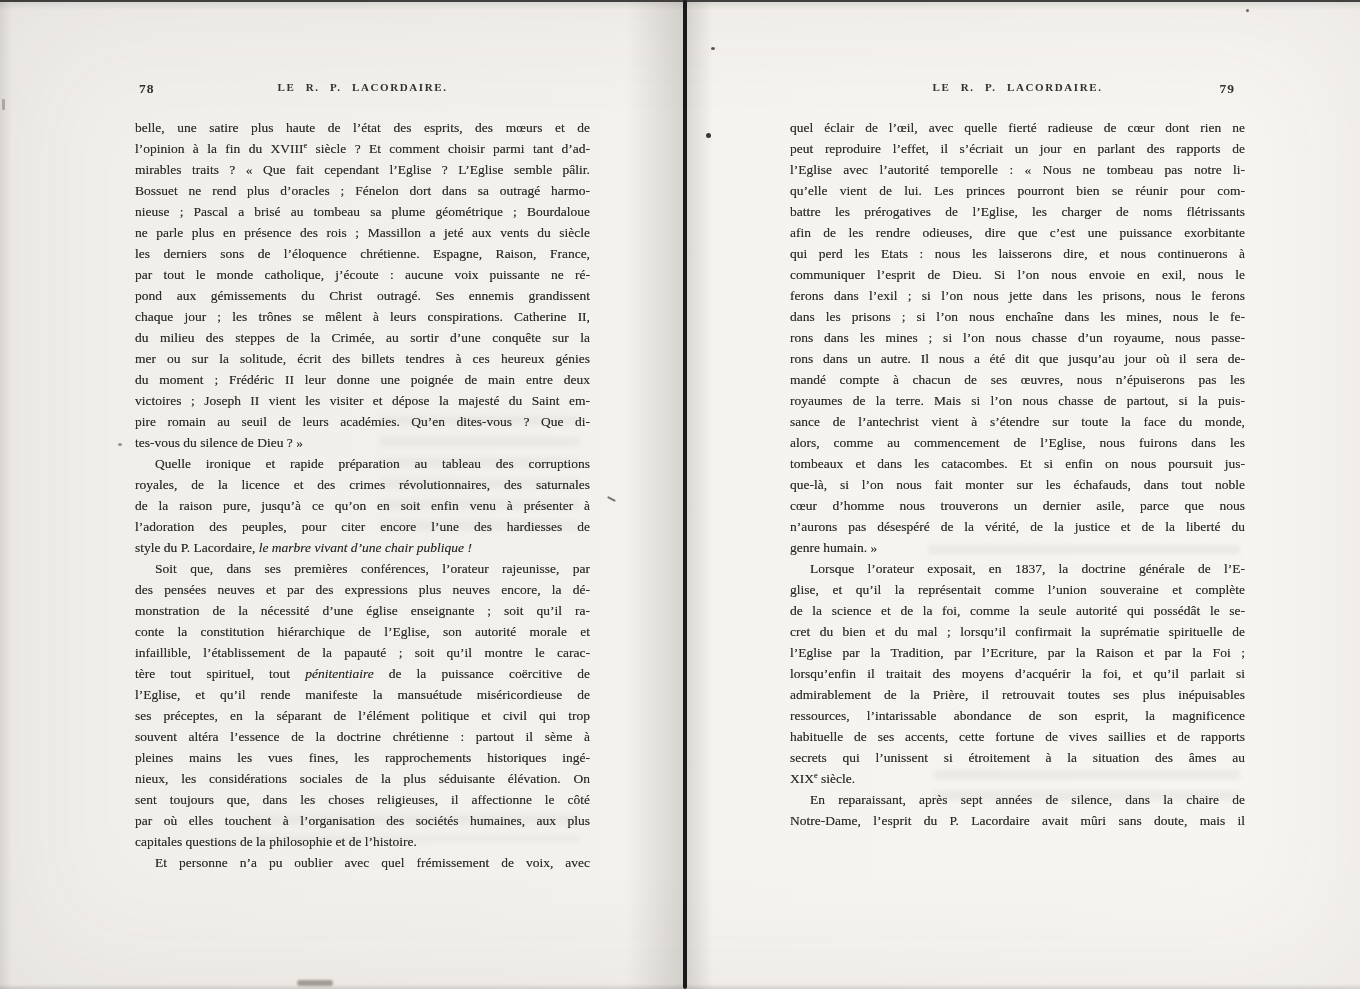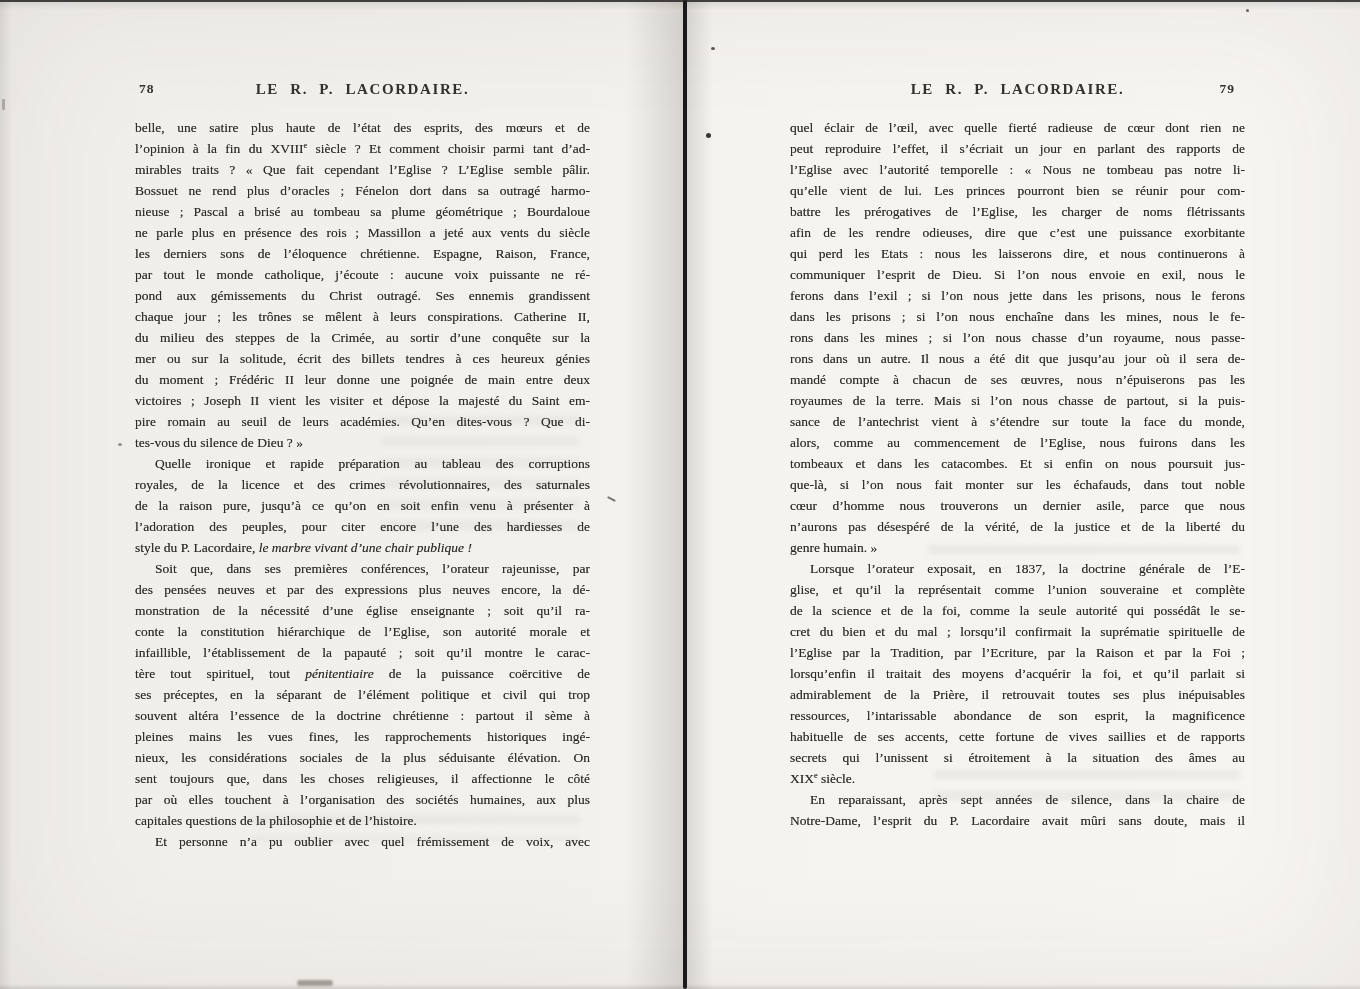--- a/index.html
+++ b/index.html
@@ -45,21 +45,21 @@
     position:absolute;top:0;bottom:0;left:687px;width:26px;pointer-events:none;
     background:linear-gradient(to right, rgba(70,62,55,.15), rgba(70,62,55,0));
   }
   
   .page{position:absolute;top:64px;width:455px;color:var(--ink,#2e2b28);margin-top:17px;}
   .page-left{left:135px;}
   .page-right{left:790px;}
   .pagehead{position:relative;height:16px;}
   .running{
     position:absolute;left:0;right:0;text-align:center;
-    font-size:15px;font-weight:bold;letter-spacing:1.6px;word-spacing:6px;
+    font-size:11px;font-weight:bold;letter-spacing:1.6px;word-spacing:6px;
     color:#35312d;
   }
   .pagenum{
     position:absolute;top:0;font-size:13.5px;font-weight:bold;letter-spacing:1px;
     color:#35312d;
   }
   .page-left .pagenum{left:4px;}
   .page-right .pagenum{right:10px;}
   .textcol{margin-top:20px;}
   .line{
@@ -130,20 +130,21 @@
         <div class="line">royales, de la licence et des crimes révolutionnaires, des saturnales</div>
         <div class="line">de la raison pure, jusqu’à ce qu’on en soit enfin venu à présenter à</div>
         <div class="line">l’adoration des peuples, pour citer encore l’une des hardiesses de</div>
         <div class="line flush">style du P. Lacordaire, <i>le marbre vivant d’une chair publique !</i></div>
         <div class="line indent">Soit que, dans ses premières conférences, l’orateur rajeunisse, par</div>
         <div class="line">des pensées neuves et par des expressions plus neuves encore, la dé-</div>
         <div class="line">monstration de la nécessité d’une église enseignante ; soit qu’il ra-</div>
         <div class="line">conte la constitution hiérarchique de l’Eglise, son autorité morale et</div>
         <div class="line">infaillible, l’établissement de la papauté ; soit qu’il montre le carac-</div>
         <div class="line">tère tout spirituel, tout <i>pénitentiaire</i> de la puissance coërcitive de</div>
+        <div class="line">l’Eglise, et qu’il rende manifeste la mansuétude miséricordieuse de</div>
         <div class="line">ses préceptes, en la séparant de l’élément politique et civil qui trop</div>
         <div class="line">souvent altéra l’essence de la doctrine chrétienne : partout il sème à</div>
         <div class="line">pleines mains les vues fines, les rapprochements historiques ingé-</div>
         <div class="line">nieux, les considérations sociales de la plus séduisante élévation. On</div>
         <div class="line">sent toujours que, dans les choses religieuses, il affectionne le côté</div>
         <div class="line">par où elles touchent à l’organisation des sociétés humaines, aux plus</div>
         <div class="line flush">capitales questions de la philosophie et de l’histoire.</div>
         <div class="line indent">Et personne n’a pu oublier avec quel frémissement de voix, avec</div>
       </div>
   </div>

